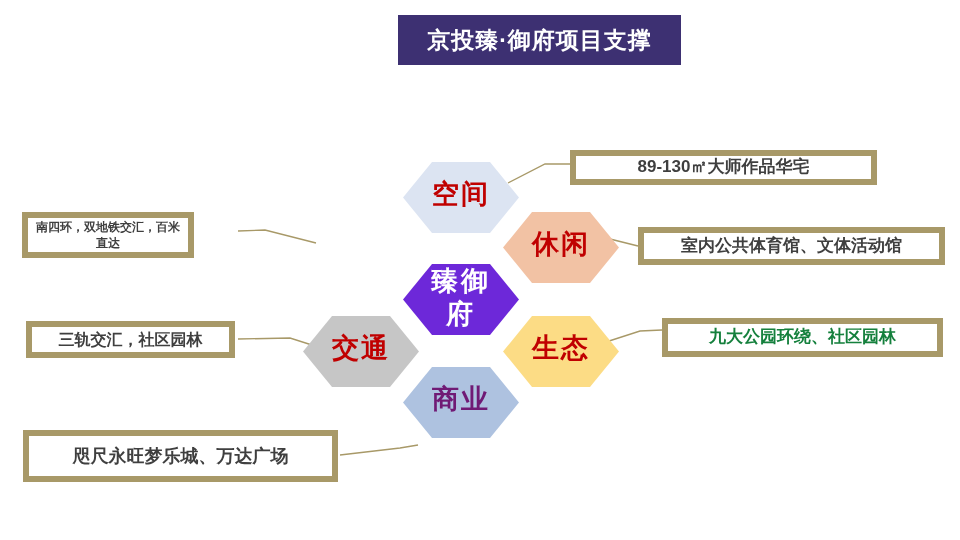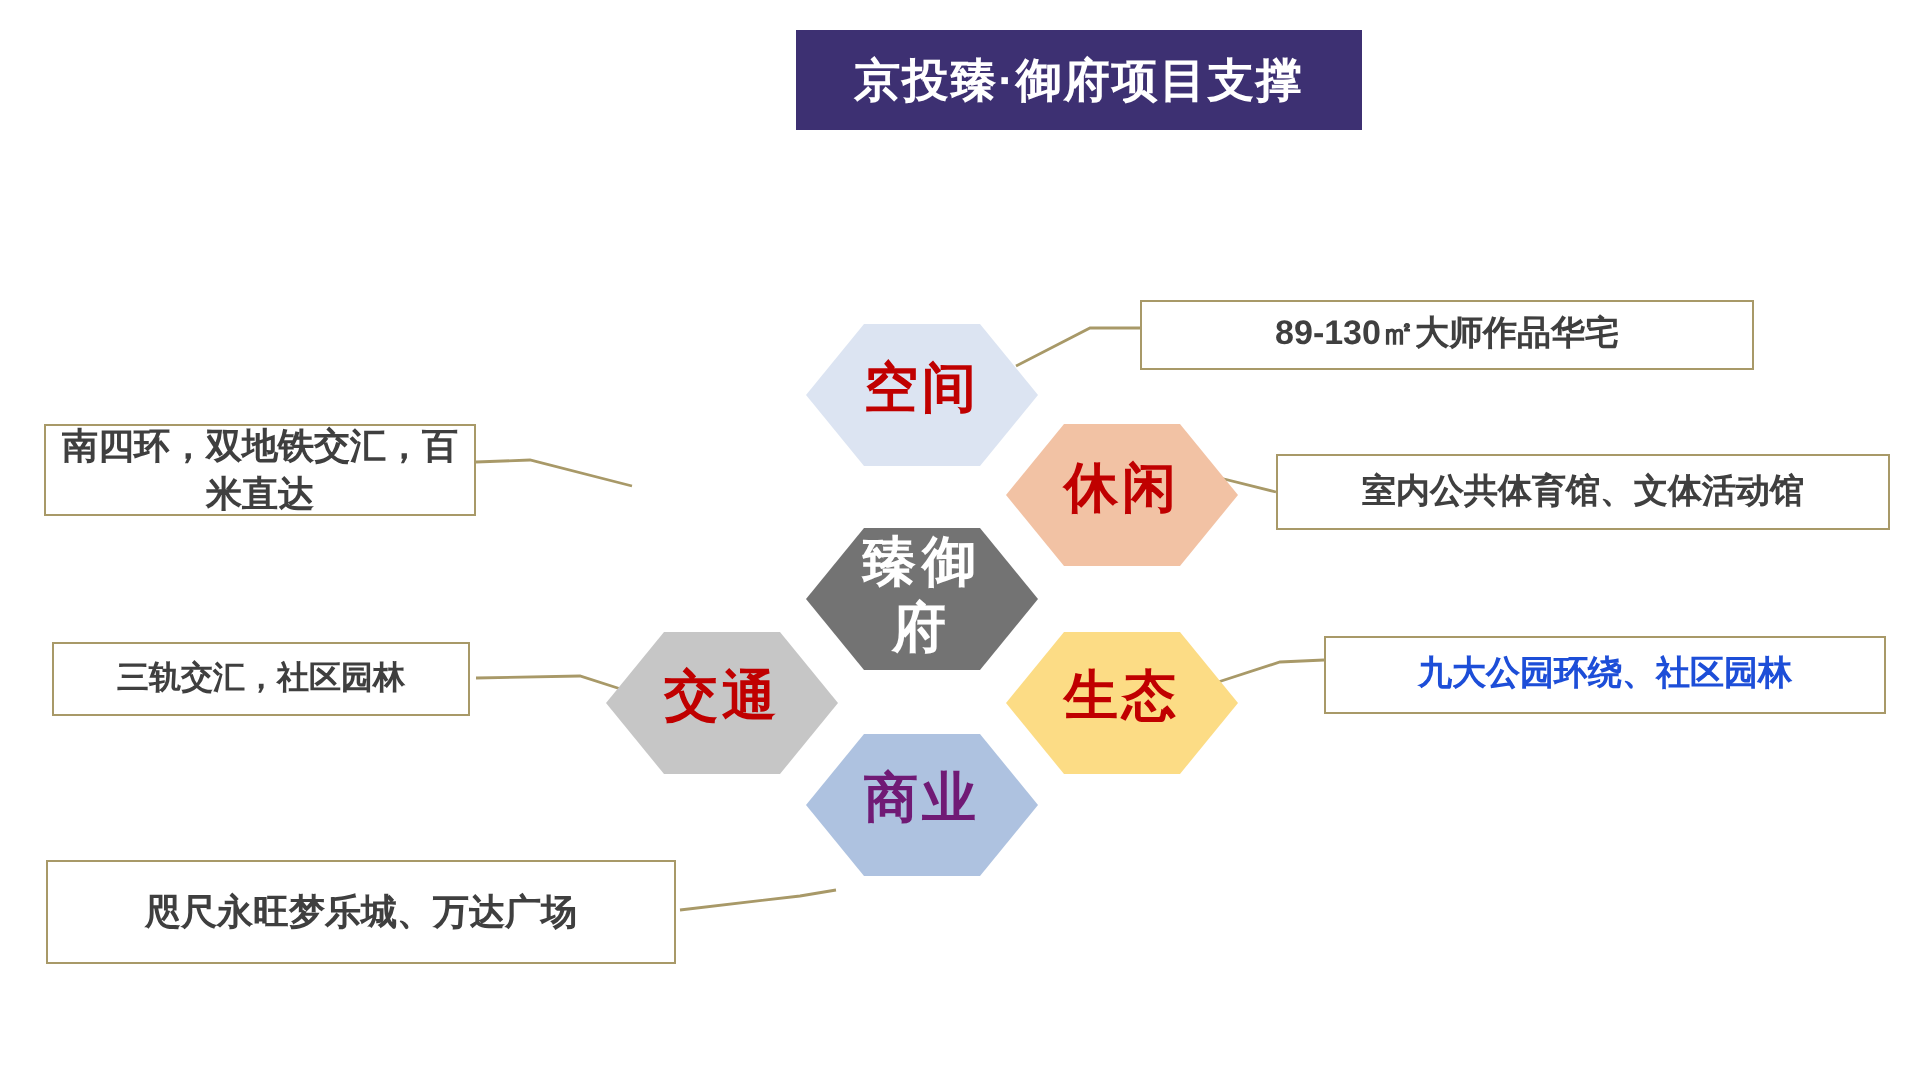--- a/index.html
+++ b/index.html
@@ -29,30 +29,30 @@
   .hex-traffic {left:303px;top:316px;}
   .hex-ecology {left:503px;top:316px;}
   .hex-business{left:403px;top:367px;}
   .hex-center  {left:403px;top:264px;}
   .hex-center-text{
     text-align:center;font-size:27px;font-weight:bold;letter-spacing:3px;
     line-height:1.2;transform:translateY(-2px);
   }
   
   .callout{
-    position:absolute;background:#ffffff;border:1px solid #0ea5e9;
+    position:absolute;background:#ffffff;border:6px solid #0ea5e9;
     display:flex;align-items:center;justify-content:center;
     font-weight:bold;text-align:center;line-height:1.35;padding:0 4px;box-sizing:border-box;
   }
   .callout-space   {left:570px;top:150px;width:307px;height:35px;font-size:17px;}
   .callout-leisure {left:638px;top:227px;width:307px;height:38px;font-size:17px;}
   .callout-ecology {left:662px;top:318px;width:281px;height:39px;font-size:17px;}
   .callout-business{left:23px; top:430px;width:315px;height:52px;font-size:18px;}
   .callout-traffic {left:26px; top:321px;width:209px;height:37px;font-size:16px;}
-  .callout-location{left:22px; top:212px;width:216px;height:46px;font-size:18px;}
+  .callout-location{left:22px; top:212px;width:172px;height:46px;font-size:12px;}
   
   .connectors{position:absolute;left:0;top:0;width:960px;height:540px;pointer-events:none;}
   .connectors polyline{fill:none;stroke-width:1.4px;}
 </style>
 </head>
 <body>
 
 <div class="stage">
 
   <div class="title-banner" style="background-color: rgb(61, 48, 114); color: rgb(255, 255, 255); margin-left: 44px;">京投臻·御府项目支撑</div>
@@ -80,32 +80,32 @@
   </div>
 
   <div class="hex hex-ecology" style="background-color: rgb(252, 220, 133);">
     <span class="hex-label" style="color: rgb(192, 0, 0);">生态</span>
   </div>
 
   <div class="hex hex-business" style="background-color: rgb(174, 194, 224);">
     <span class="hex-label" style="color: #701a75;">商业</span>
   </div>
 
-  <div class="hex hex-center" style="background-color: #737373;">
+  <div class="hex hex-center" style="background-color: #6d28d9;">
     <div class="hex-center-text" style="color: rgb(255, 255, 255);">
       <div>臻御</div>
       <div>府</div>
     </div>
   </div>
 
   <div class="callout callout-space" style="border-color: rgb(168, 153, 104); color: rgb(63, 63, 63);">89-130㎡大师作品华宅</div>
 
   <div class="callout callout-leisure" style="border-color: rgb(168, 153, 104); color: rgb(63, 63, 63);">室内公共体育馆、文体活动馆</div>
 
-  <div class="callout callout-ecology" style="border-color: rgb(168, 153, 104); color: #1d4ed8;">九大公园环绕、社区园林</div>
+  <div class="callout callout-ecology" style="border-color: rgb(168, 153, 104); color: #15803d;">九大公园环绕、社区园林</div>
 
   <div class="callout callout-business" style="border-color: rgb(168, 153, 104); color: rgb(63, 63, 63);">咫尺永旺梦乐城、万达广场</div>
 
   <div class="callout callout-traffic" style="border-color: rgb(168, 153, 104); color: rgb(63, 63, 63);">三轨交汇，社区园林</div>
 
   <div class="callout callout-location" style="border-color: rgb(168, 153, 104); color: rgb(63, 63, 63);">南四环，双地铁交汇，百米直达</div>
 
 </div>
 
 </body></html>

